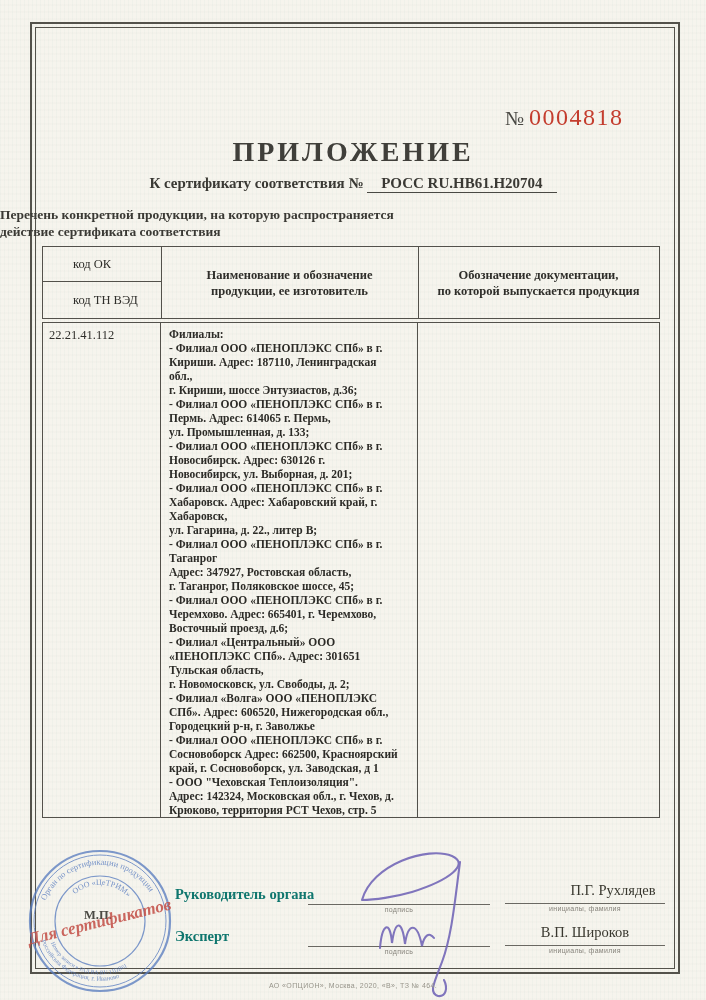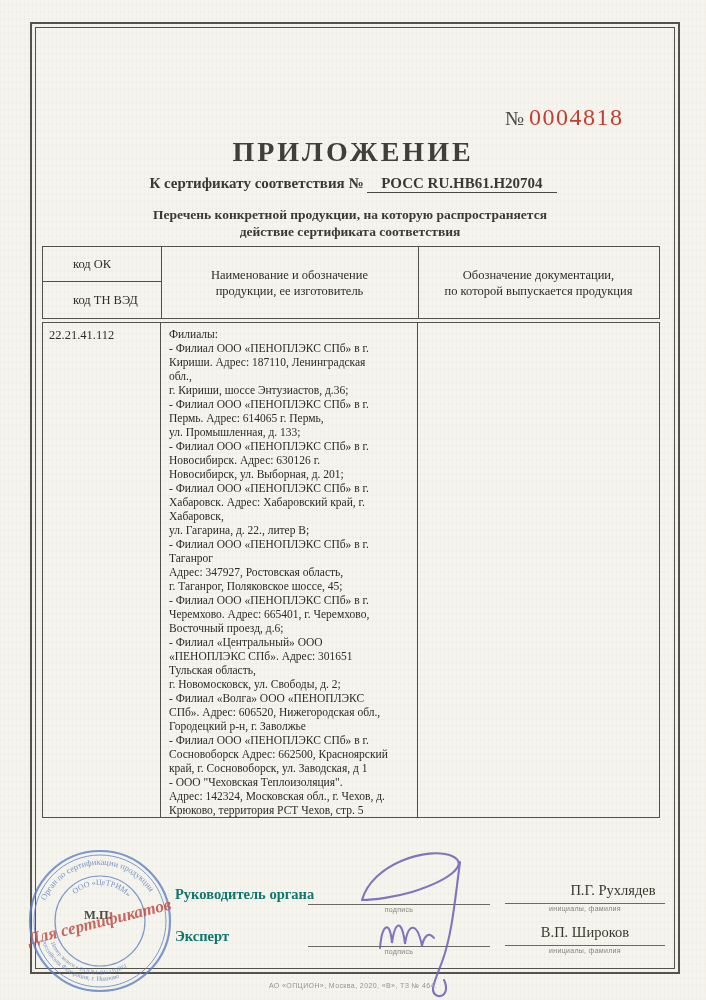--- a/index.html
+++ b/index.html
@@ -9,41 +9,41 @@
     font-family:"Liberation Serif", serif;
     color:#2f2e2a;
   }
   .page::before{ 
     content:""; position:absolute; inset:0; pointer-events:none;
     background:
       repeating-linear-gradient(90deg, rgba(120,185,175,0.05) 0 1px, transparent 1px 4px),
       repeating-linear-gradient(0deg, rgba(160,160,150,0.03) 0 2px, transparent 2px 7px);
   }
   .abs{position:absolute;}
-  .pre{white-space:pre-line;}
+  .pre{white-space:pre-line;font-weight:bold;}
 
   
   .frame{left:30px; top:22px; width:646px; height:948px; border:2px solid #54524b;}
   .frame-inner{left:3px; top:3px; right:3px; bottom:3px; border:1px solid #54524b; position:absolute;}
 
   .header-band{left:36px; top:27px; width:634px; height:64px; border-bottom:1.5px solid #54524b;
     text-align:center; font-weight:bold; color:#3d3c37;}
   .header-band .l1{font-size:17.5px; padding-top:9px; letter-spacing:0.2px;}
   .header-band .l2{font-size:17px; padding-top:3px;}
 
   .form-number{left:505px; top:104px; width:170px; font-size:20px; color:#4a4944;}
   .form-number .digits{font-family:Liberation Serif, serif; font-size:24px; color:#c43d2e; letter-spacing:1.5px;}
 
   .doc-title{left:0; top:136px; width:706px; text-align:center; font-size:28px; font-weight:bold;
     letter-spacing:3px; color:#403f3a;}
 
   .cert-ref{left:0; top:175px; width:706px; text-align:center; font-size:15px; font-weight:bold; color:#3a3934;}
   .cert-ref .val{font-weight:bold; border-bottom:1.2px solid #4a4944; padding:0 14px 1px 14px;}
 
-  .subtitle{left:0; top:206px; width:700px; text-align:center; font-size:13.5px; font-weight:bold;
+  .subtitle{left:0; top:206px; width:700px; text-align:left; font-size:13.5px; font-weight:bold;
     line-height:17px; color:#3a3934;}
 
   
   .thead{left:42px; top:246px; width:616px; height:71px; border:1.5px solid #53514b;}
   .thead .c1{position:absolute; left:0; top:0; width:118px; height:100%; border-right:1px solid #53514b;}
   .thead .c1t{position:absolute; left:0; top:0; width:100%; height:35px; border-bottom:1px solid #53514b;
     font-size:12.5px; line-height:35px; padding-left:30px; box-sizing:border-box;}
   .thead .c1b{position:absolute; left:0; top:35px; width:100%; height:36px;
     font-size:12.5px; line-height:36px; padding-left:30px; box-sizing:border-box;}
   .thead .c2{position:absolute; left:118px; top:0; width:257px; height:100%; border-right:1px solid #53514b;

